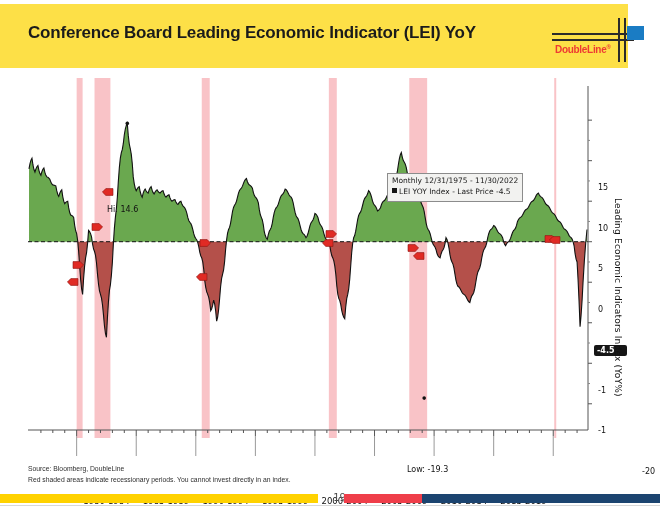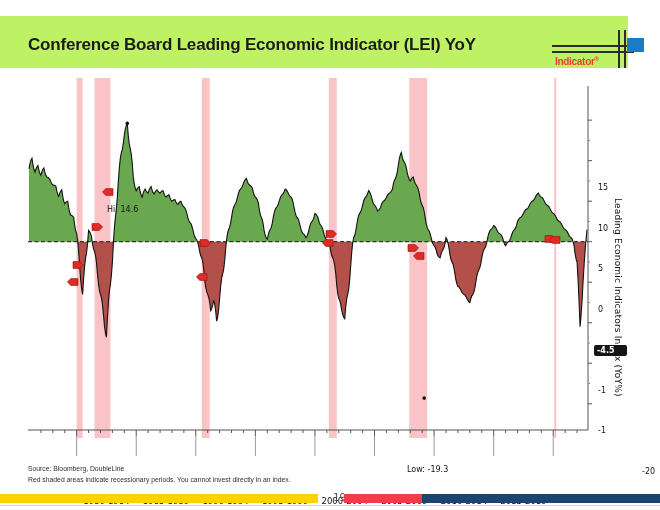--- a/index.html
+++ b/index.html
@@ -11,23 +11,23 @@
     width: 660px;
     height: 510px;
     font-family: "Liberation Sans", sans-serif;
     position: relative;
     overflow: hidden;
   }
 
   
   #header {
     position: absolute;
-    left: 0; top: 16px;
+    left: 0; top: 4px;
     width: 628px; height: 68px;
-    background: #bef264;
+    background: #fde047;
     border-bottom: 1px solid #d5dae2;
   }
   #page-title {
     position: absolute;
     left: 28px; top: 19px;
     font-size: 17px;
     font-weight: bold;
     color: #1b1b1b;
     letter-spacing: -0.2px;
     white-space: nowrap;
@@ -225,21 +225,21 @@
 
 <div id="header">
   <div id="page-title">Conference Board Leading Economic Indicator (LEI) YoY</div>
 
   <div id="logo">
     <div class="logo-hline h1"></div>
     <div class="logo-hline h2"></div>
     <div class="logo-vline v1"></div>
     <div class="logo-vline v2"></div>
     <div id="logo-square"></div>
-    <div id="logo-text"><span>Indicator</span><span id="logo-tm">®</span></div>
+    <div id="logo-text"><span>DoubleLine</span><span id="logo-tm">®</span></div>
   </div>
 </div>
 
 <div id="chart-wrap">
   <svg id="chart-svg" width="660" height="395">
     <g id="recession-bands">
         <rect x="76.65248226950264" y="10" width="5.957446808510639" height="360" fill="#f9c3c7"></rect>
         <rect x="94.52482269503456" y="10" width="15.886524822694128" height="360" fill="#f9c3c7"></rect>
         <rect x="201.75886524822604" y="10" width="7.943262411348428" height="360" fill="#f9c3c7"></rect>
         <rect x="328.8510638297872" y="10" width="7.943262411345756" height="360" fill="#f9c3c7"></rect>
@@ -361,20 +361,24 @@
           <path d="M545 167.6 L552.2 167.6 L555.6 171 L552.2 174.4 L545 174.4 Z" fill="#e02a24" stroke="#8a1410" stroke-width="0.6"></path>
         </g>
         <g>
           <path d="M560 168.6 L552.8 168.6 L549.4 172 L552.8 175.4 L560 175.4 Z" fill="#e02a24" stroke="#8a1410" stroke-width="0.6"></path>
         </g>
         <circle cx="127.29078014184307" cy="55.39740259740262" r="1.8" fill="#111111"></circle>
         <circle cx="424.1702127659575" cy="330.11948051948053" r="1.8" fill="#111111"></circle>
       </g>
   </svg>
 
+  <div id="legend-box">
+    <div>Monthly 12/31/1975 - 11/30/2022</div>
+    <div><span id="legend-marker"></span><span>LEI YOY Index - Last Price -4.5</span></div>
+  </div>
 
   <div class="annot" id="annot-high">Hi: 14.6</div>
   <div class="annot" id="annot-low">Low: -19.3</div>
 
   <div id="last-price-flag">-4.5</div>
 
   <div id="y-axis-title">Leading Economic Indicators Index (YoY%)</div>
 
   <div id="ytick-labels">
       <div class="ytick-label" style="top: 115.156px;">15</div>

